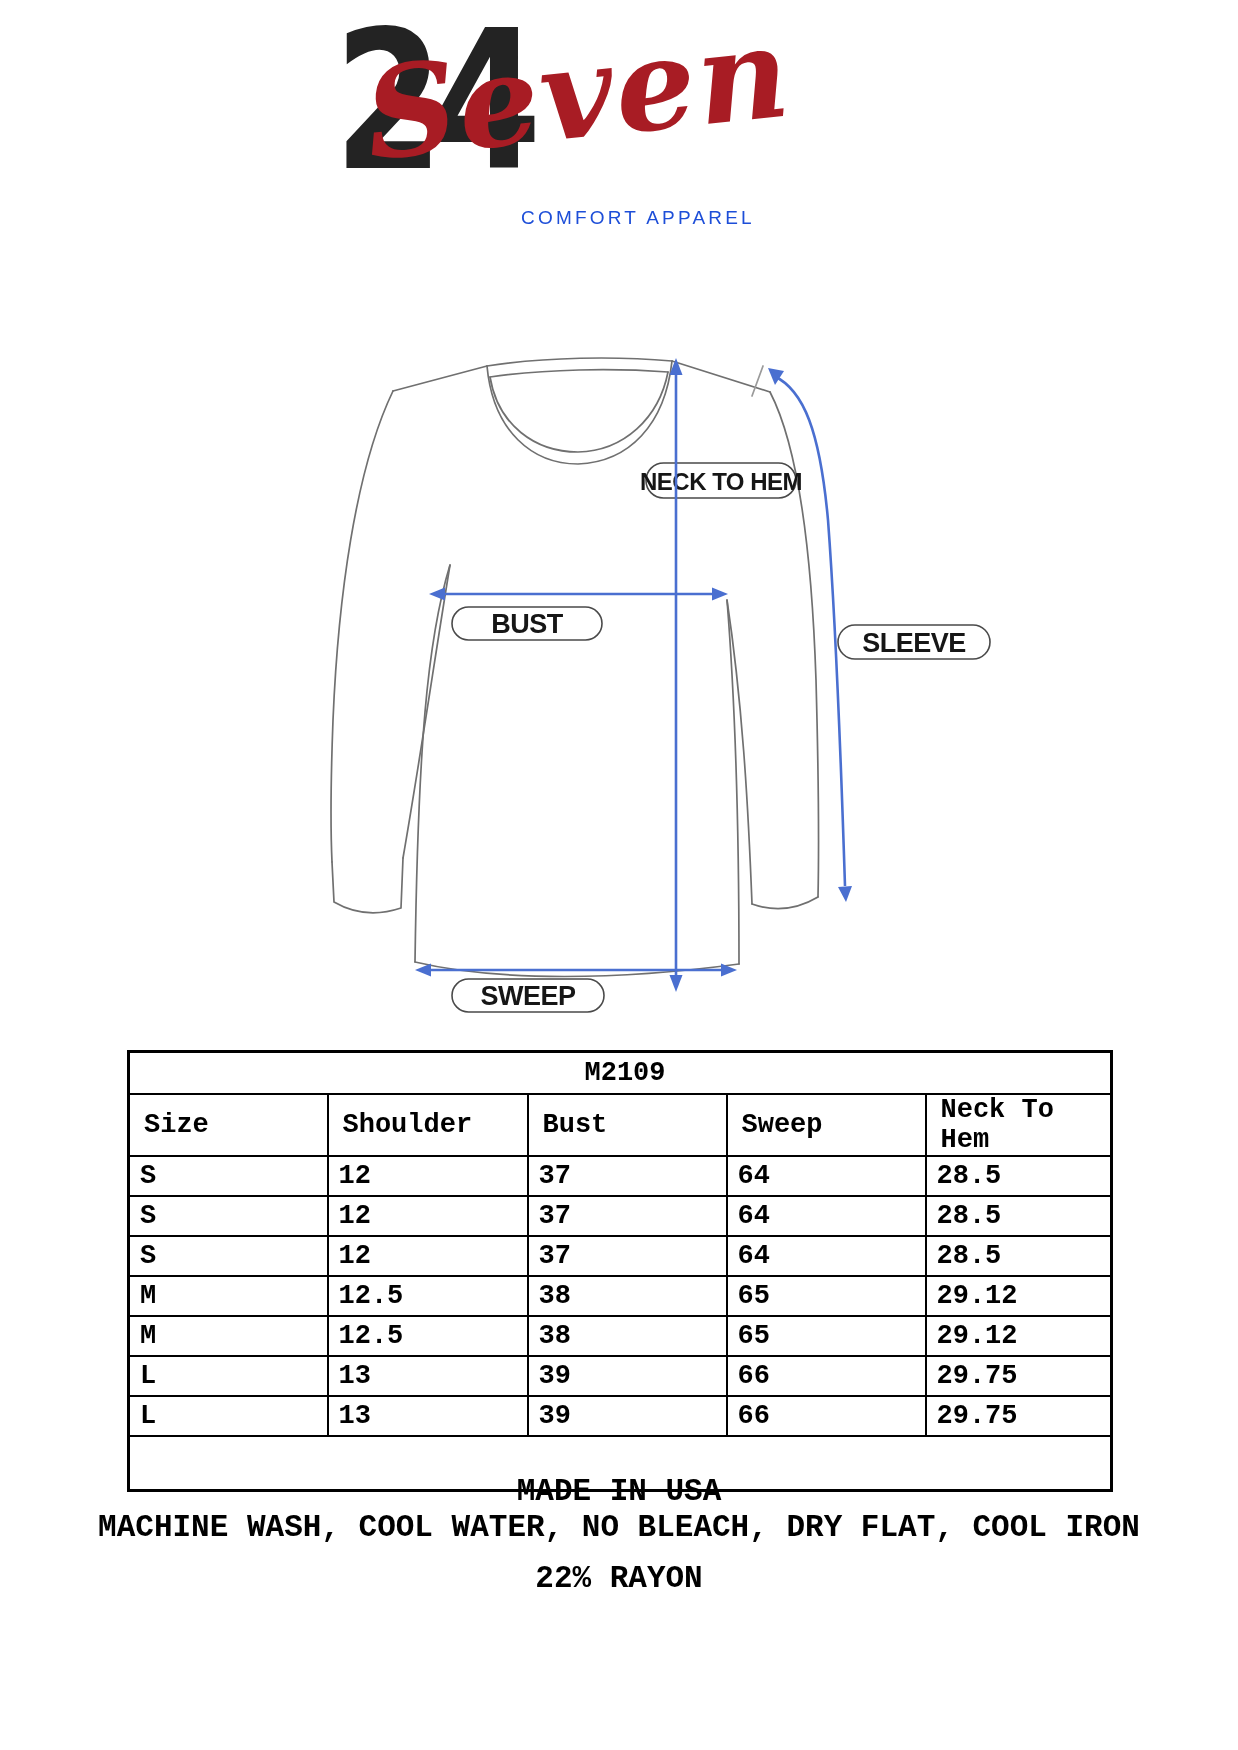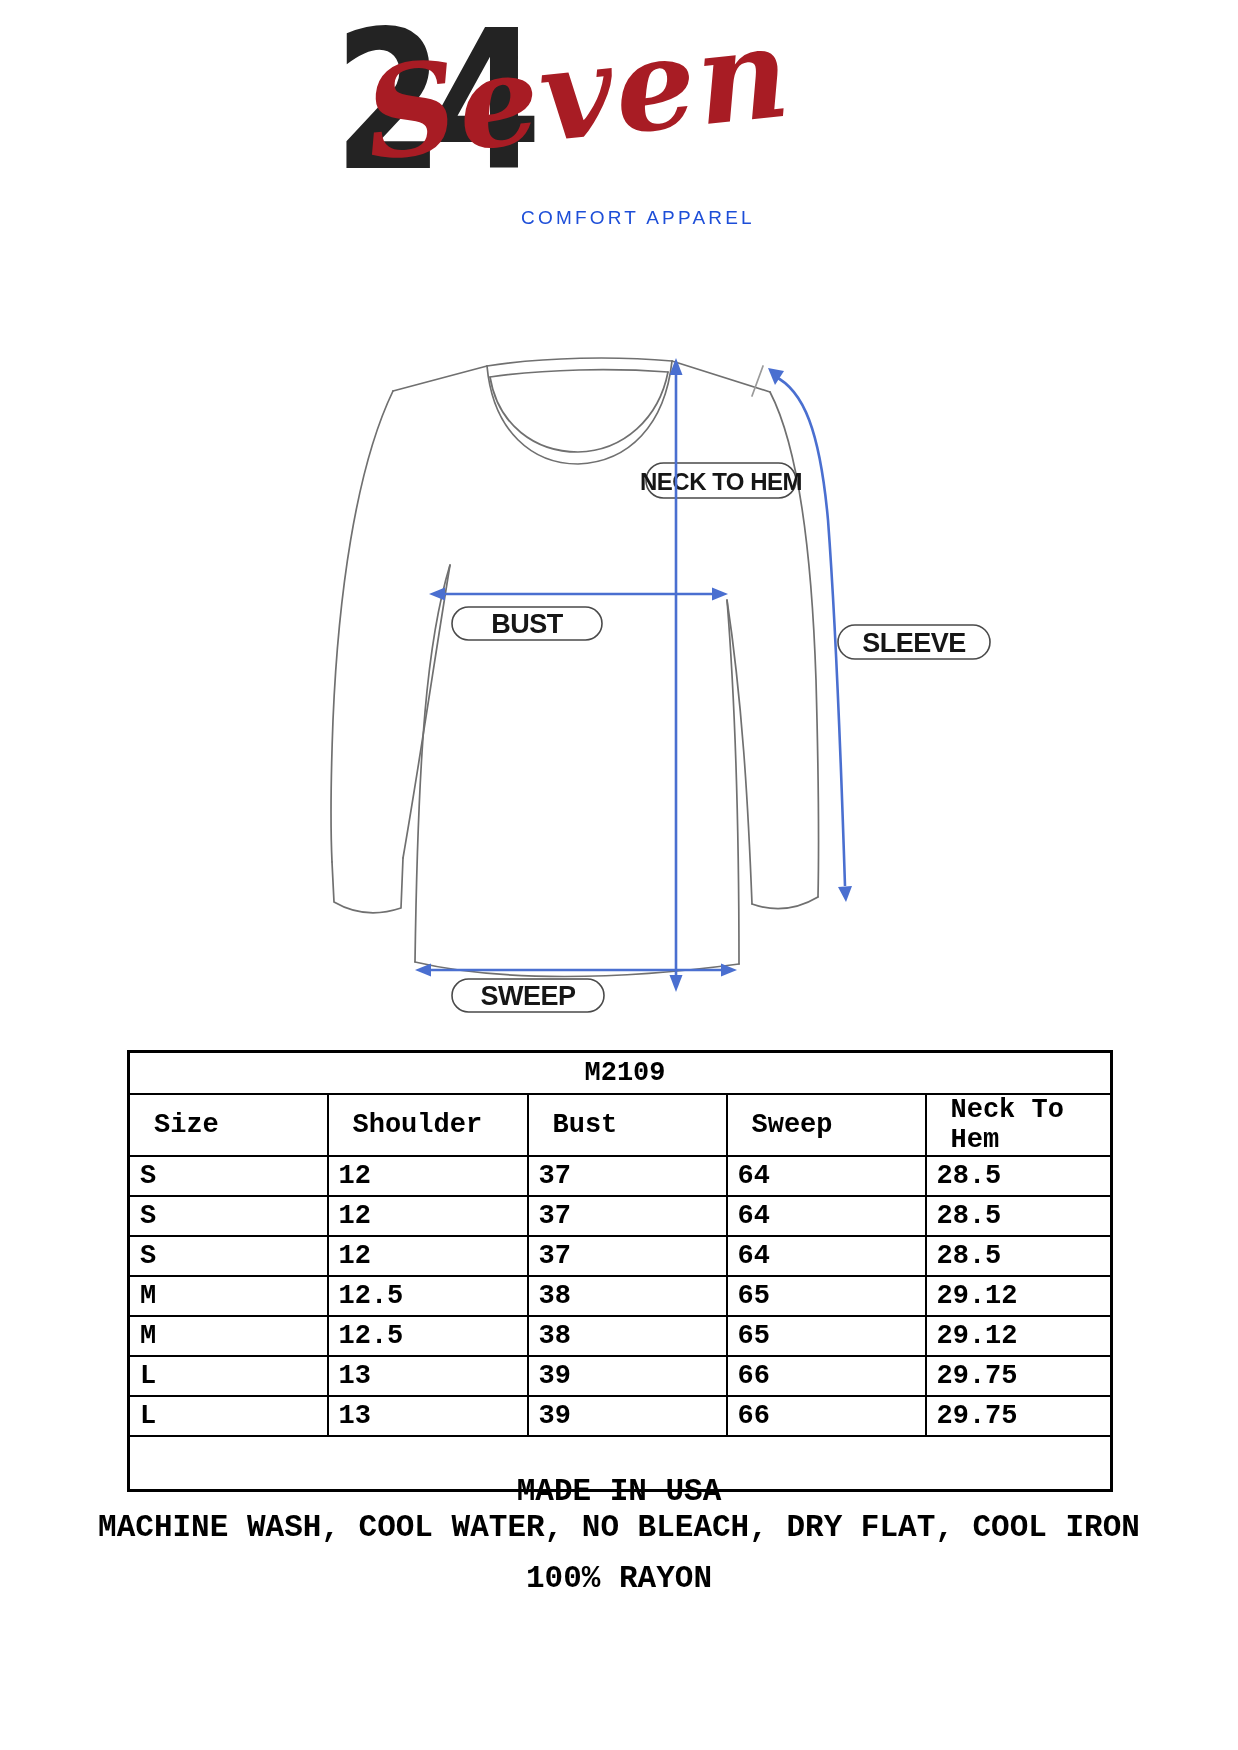--- a/index.html
+++ b/index.html
@@ -17,21 +17,21 @@
   
   .diagram{position:absolute;left:280px;top:300px;width:760px;height:760px;}
   .diagram text{font-family:"Liberation Sans",sans-serif;font-weight:600;letter-spacing:-.5px;fill:#161616;}
   
   .size-table{position:absolute;left:127px;top:1050px;width:983px;border-collapse:collapse;
         table-layout:fixed;font-family:"Liberation Mono",monospace;font-weight:bold;
         font-size:27px;color:#000;}
   .size-table,.size-table th,.size-table td{border:2px solid #000;}
   .size-table{border-width:3px;}
   .size-table .title-cell{height:40px;text-align:center;font-size:27px;}
-  .size-table th{height:40px;text-align:left;padding:0 0 0 24px;font-weight:bold;}
+  .size-table th{height:40px;text-align:left;padding:0 0 0 14px;font-weight:bold;}
   .size-table td{height:38px;padding:0 0 0 10px;}
   .size-table .empty-cell{height:52px;}
   
   .footer-line{position:absolute;left:0;width:1238px;text-align:center;
         font-family:"Liberation Mono",monospace;font-weight:bold;font-size:31px;color:#000;}
   .f1{top:1474px;} .f2{top:1510px;} .f3{top:1561px;}
 </style>
 </head>
 <body>
 
@@ -184,15 +184,15 @@
       </tbody>
     <tbody>
       <tr>
         <td class="empty-cell" colspan="5"></td>
       </tr>
     </tbody>
   </table>
 
   <div class="footer-line f1">MADE IN USA</div>
   <div class="footer-line f2">MACHINE WASH, COOL WATER, NO BLEACH, DRY FLAT, COOL IRON</div>
-  <div class="footer-line f3">100% RAYON</div>
+  <div class="footer-line f3">22% RAYON</div>
 
 </div>
 
 </body></html>

